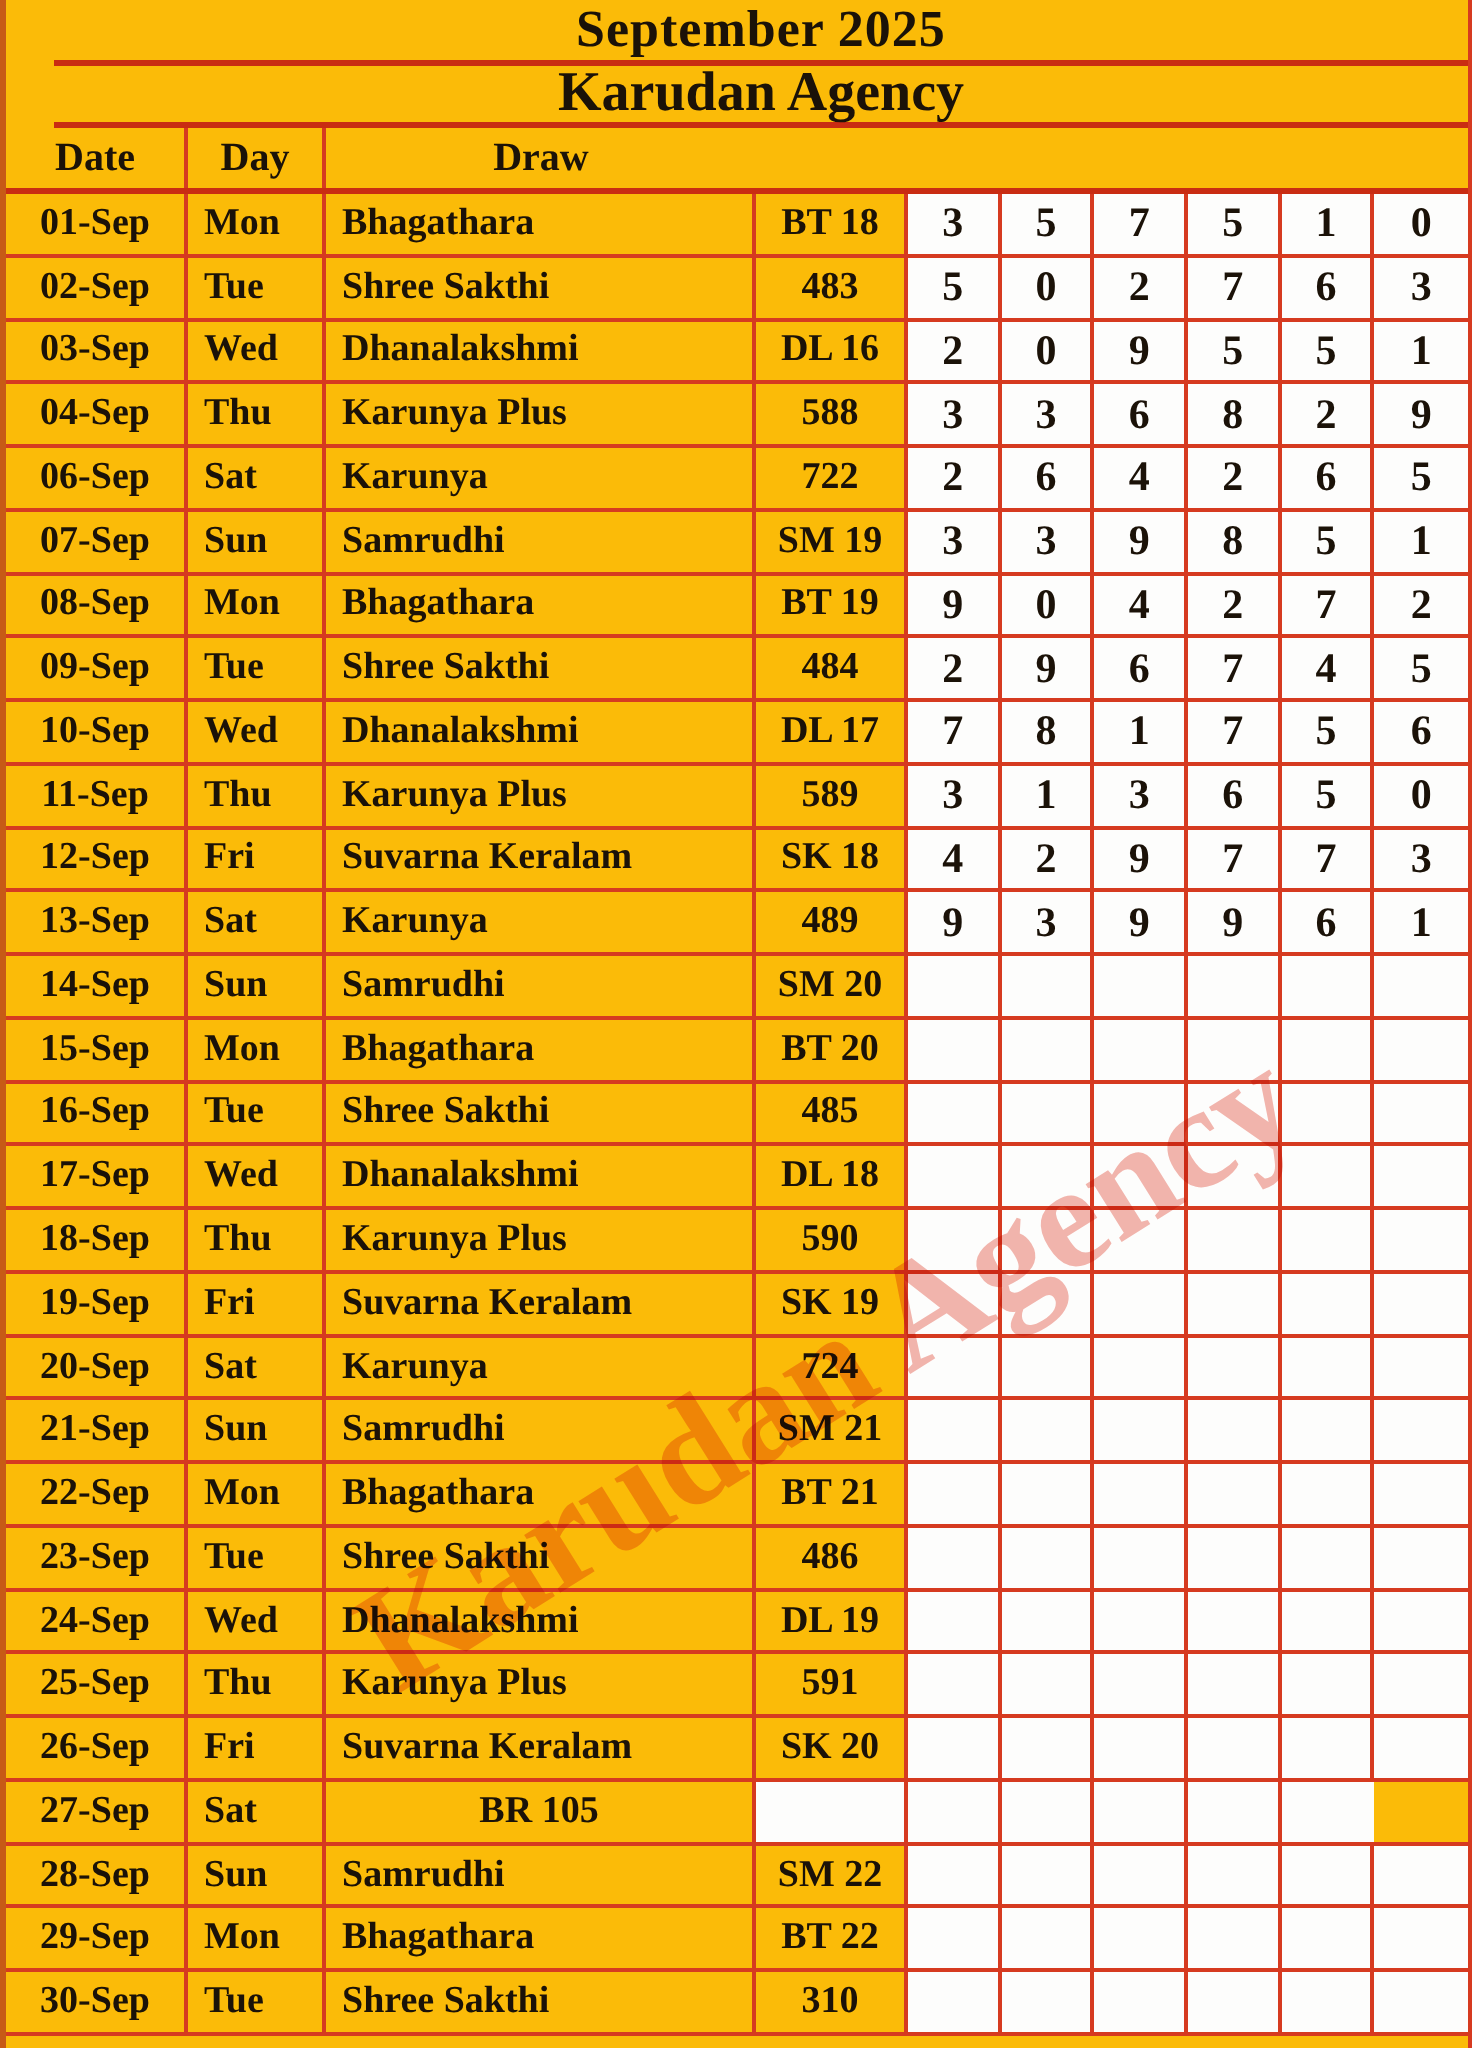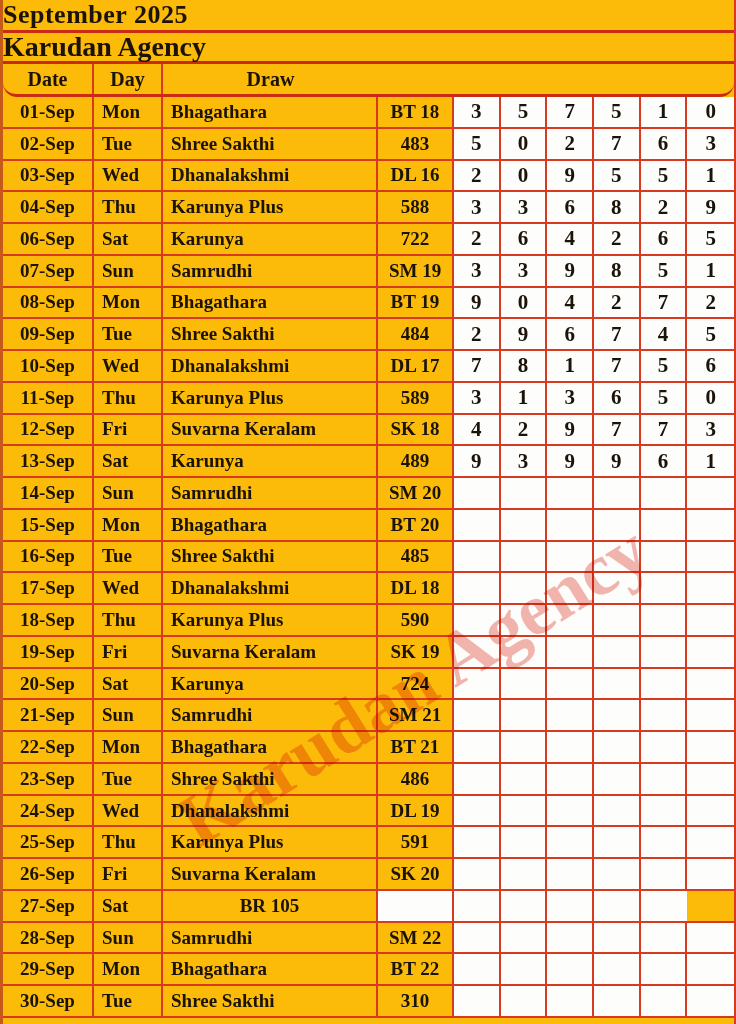--- a/index.html
+++ b/index.html
@@ -20,33 +20,33 @@
     width:736px;height:1024px;
     background:var(--amber);
     border-left:3px solid #C75A16;
     border-right:2px solid var(--red);
     display:grid;
     grid-template-rows:33px 31px 33px repeat(29,1fr);
     padding-bottom:6px;
     position:relative;
   }
   .title-row{
-    display:flex;align-items:center;
+    display:flex;align-items:center;justify-content:center;
     border-bottom:3px solid var(--dark-red);
-    font-weight:700;color:var(--ink);
+    font-weight:700;color:var(--ink);margin-left:24px;
   }
   .month-title{font-size:26px;letter-spacing:.5px;}
   .agency-title{font-size:28px;}
   .grid-row{
     display:grid;
     grid-template-columns:91px 69px 215px 76px repeat(6,1fr);
     border-bottom:2px solid var(--red);
     color:var(--ink);
   }
-  .header-row{border-bottom:3px solid var(--dark-red);border-radius:14px;}
+  .header-row{border-bottom:3px solid var(--dark-red);}
   .cell{
     border-right:2px solid var(--red);
     display:flex;align-items:center;
     font-weight:700;
     overflow:hidden;white-space:nowrap;
   }
   .cell:last-child{border-right:none;}
   .c-center{justify-content:center;}
   .c-left{justify-content:flex-start;padding-left:8px;}
   .hdr{font-size:20px;}

